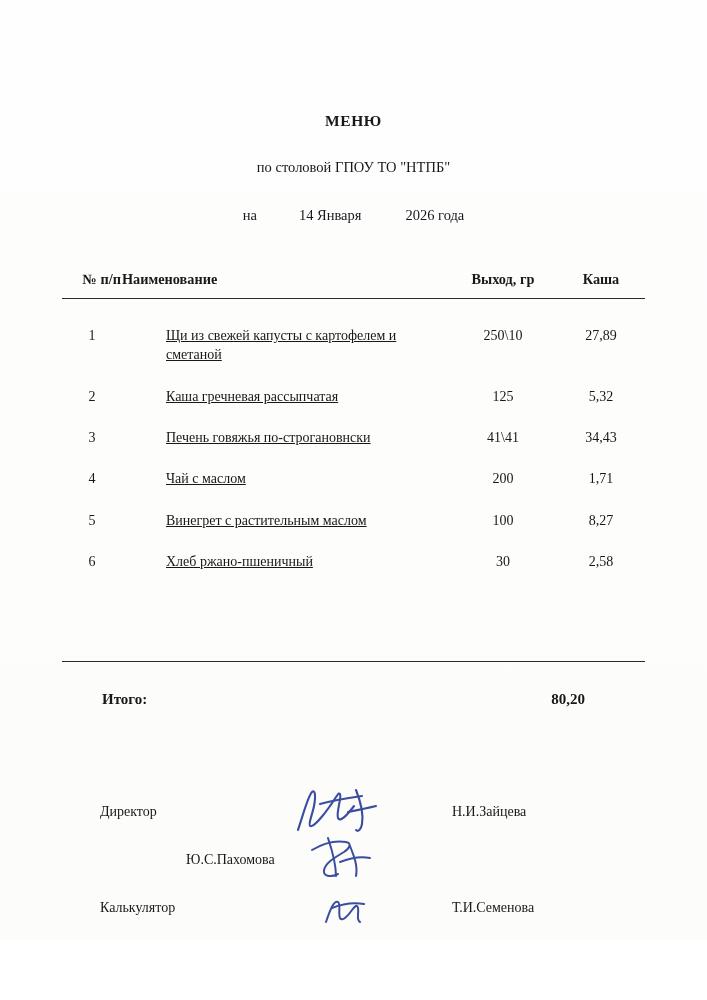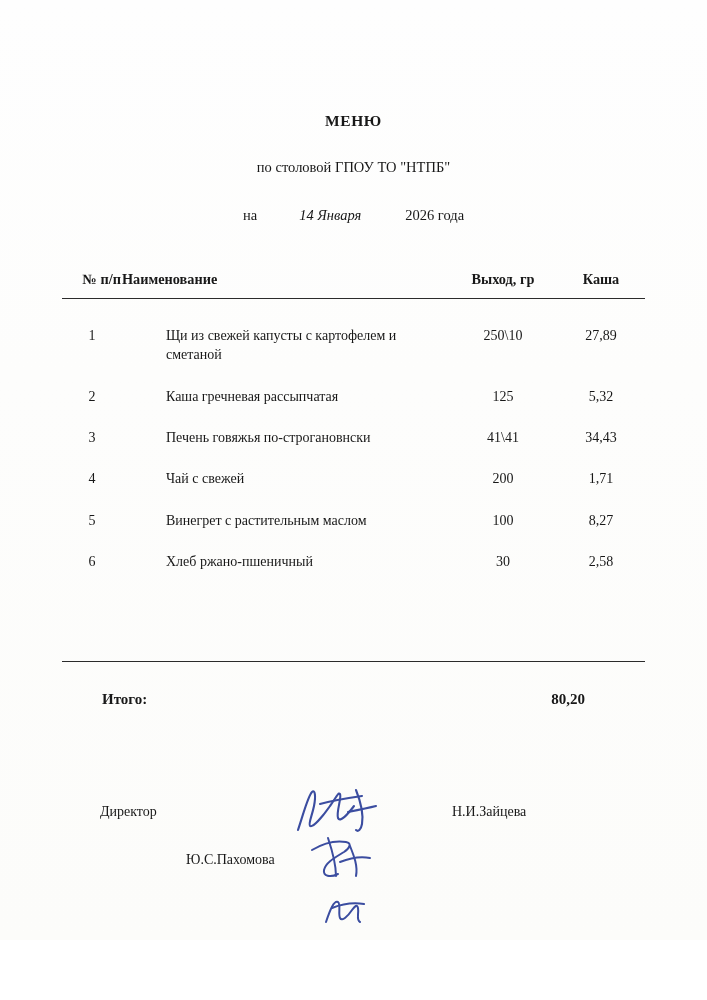--- a/index.html
+++ b/index.html
@@ -46,21 +46,21 @@
     margin-top: 29px;
   }
   .dateline {
     display: flex;
     justify-content: center;
     align-items: baseline;
     font-size: 14.5px;
     margin-top: 31px;
   }
   .dateline .lbl-na { margin-right: 42px; }
-  .dateline .date { margin-right: 44px; font-style: italic; }
+  .dateline .date { margin-right: 44px; }
 
   table.menu {
     width: 100%;
     border-collapse: collapse;
     margin-top: 46px;
     font-size: 14px;
   }
   table.menu thead th {
     font-weight: bold;
     font-size: 14.3px;
@@ -73,21 +73,21 @@
   table.menu thead th.c-price { width: 86px; text-align: center; }
 
   table.menu tbody td {
     padding-top: 18px;
     padding-bottom: 4px;
     vertical-align: top;
     line-height: 1.38;
   }
   table.menu tbody tr:first-child td { padding-top: 27px; }
   td.c-num { text-align: center; }
-  td.c-name { padding-left: 44px; }
+  td.c-name { padding-left: 44px; text-decoration: underline; }
   td.c-out { text-align: center; }
   td.c-price { text-align: center; }
 
   .total-wrap {
     margin-top: 86px;
     border-top: 1.3px solid #2b2b2b;
     padding-top: 29px;
     display: flex;
     align-items: baseline;
     font-weight: bold;
@@ -155,21 +155,21 @@
           <td class="c-price">5,32</td>
         </tr>
         <tr>
           <td class="c-num">3</td>
           <td class="c-name">Печень говяжья по-строгановнски</td>
           <td class="c-out">41\41</td>
           <td class="c-price">34,43</td>
         </tr>
         <tr>
           <td class="c-num">4</td>
-          <td class="c-name">Чай с свежей</td>
+          <td class="c-name">Чай с маслом</td>
           <td class="c-out">200</td>
           <td class="c-price">1,71</td>
         </tr>
         <tr>
           <td class="c-num">5</td>
           <td class="c-name">Винегрет с растительным маслом</td>
           <td class="c-out">100</td>
           <td class="c-price">8,27</td>
         </tr>
         <tr>
@@ -192,20 +192,25 @@
         <span class="sig-role">Директор</span>
         <span class="sig-space"></span>
         <span class="sig-name">Н.И.Зайцева</span>
       </div>
 
       <div class="sig-row">
         <span class="sig-space"></span>
         <span class="sig-name">Ю.С.Пахомова</span>
       </div>
 
+      <div class="sig-row">
+        <span class="sig-role">Калькулятор</span>
+        <span class="sig-space"></span>
+        <span class="sig-name">Т.И.Семенова</span>
+      </div>
 
       <div class="scribble" style="left: 228px; top: -18px;">
         <svg width="110" height="52" viewBox="0 0 110 52">
           <g fill="none" stroke="#3b4da0" stroke-width="2.1" stroke-linecap="round">
             <path d="M8,44 C14,26 18,10 22,6 C25,3 26,10 24,20 C22,30 18,38 20,40 C23,42 33,30 40,20 C46,12 48,6 50,8 C52,11 46,26 48,32 C50,37 58,28 64,20"></path>
             <path d="M30,18 C44,14 58,12 72,10"></path>
             <path d="M66,4 C70,14 74,26 72,38 C71,44 68,46 66,44"></path>
             <path d="M58,26 C68,24 78,22 86,20"></path>
           </g>
         </svg>

